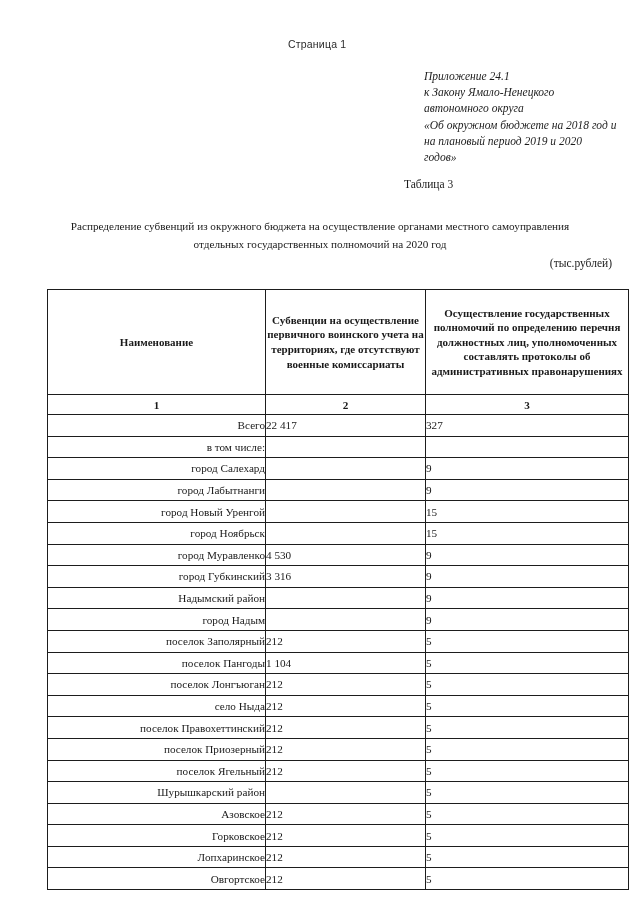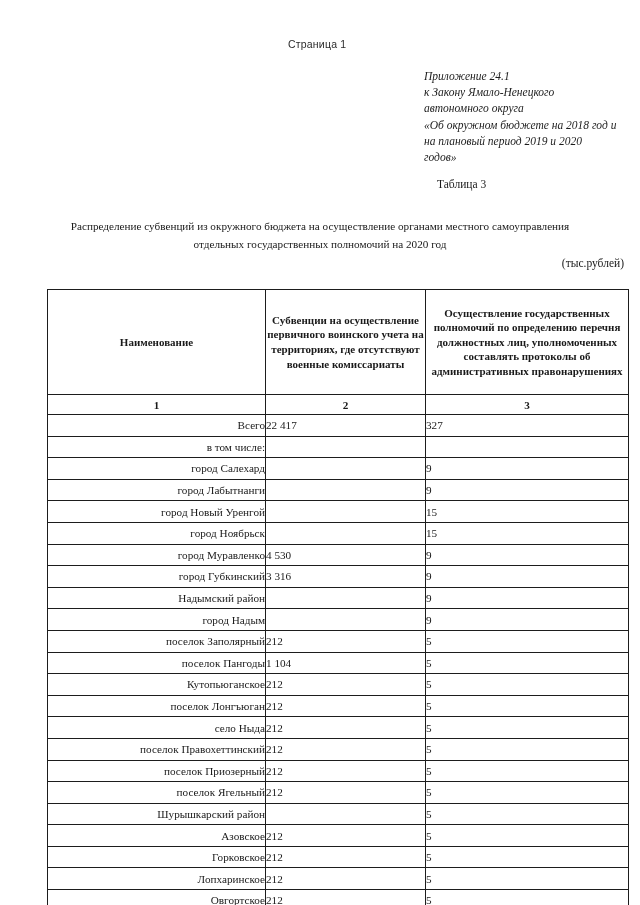--- a/index.html
+++ b/index.html
@@ -34,40 +34,40 @@
     width: 210px;
     font-size: 11.5px;
     line-height: 16.2px;
     color: #1c1c1c;
     font-style: italic;
   }
   .ref-block div { white-space: nowrap; }
 
   .table-label {
     position: absolute;
-    left: 437px;
+    left: 404px;
     top: 178px;
     font-size: 11.5px;
   }
 
   
   .doc-title {
     position: absolute;
     left: 50px;
     top: 217px;
     width: 540px;
     text-align: center;
     font-size: 11.2px;
     font-weight: normal;
     line-height: 18px;
   }
 
   .units {
     position: absolute;
-    right: 16px;
+    right: 28px;
     top: 257px;
     font-size: 11.5px;
   }
 
   
   table.budget {
     position: absolute;
     left: 47px;
     top: 289px;
     width: 581px;
@@ -211,25 +211,20 @@
       <td class="name">поселок Заполярный</td>
       <td class="num">212</td>
       <td class="num">5</td>
     </tr>
     <tr>
       <td class="name">поселок Пангоды</td>
       <td class="num">1 104</td>
       <td class="num">5</td>
     </tr>
     <tr>
-      <td class="name">Кутопьюганское</td>
-      <td class="num">212</td>
-      <td class="num">5</td>
-    </tr>
-    <tr>
       <td class="name">поселок Лонгъюган</td>
       <td class="num">212</td>
       <td class="num">5</td>
     </tr>
     <tr>
       <td class="name">село Ныда</td>
       <td class="num">212</td>
       <td class="num">5</td>
     </tr>
     <tr>

